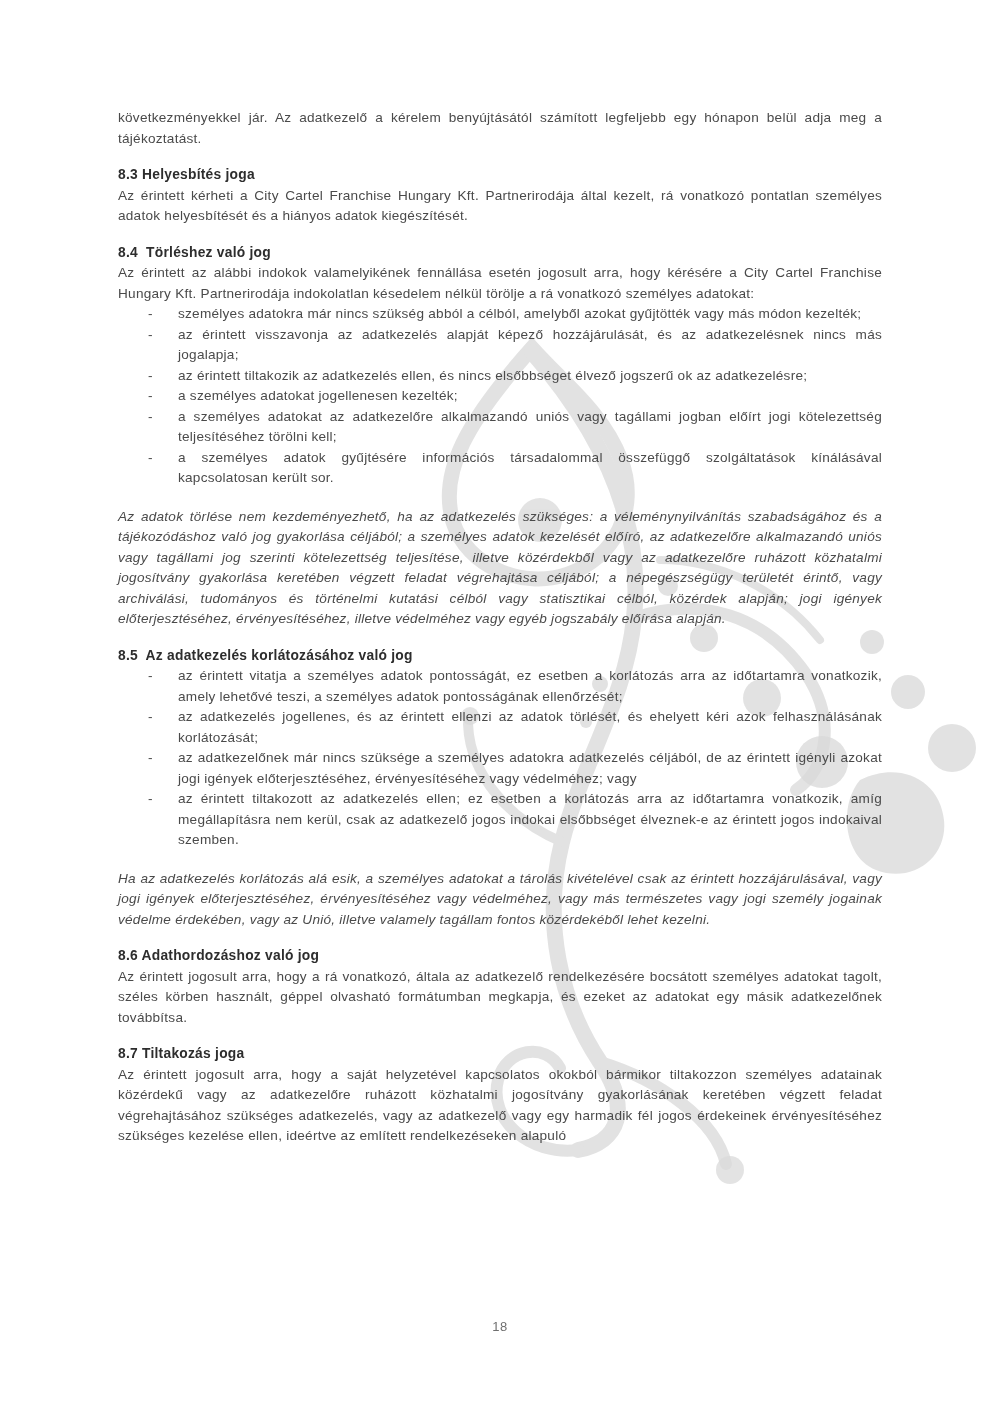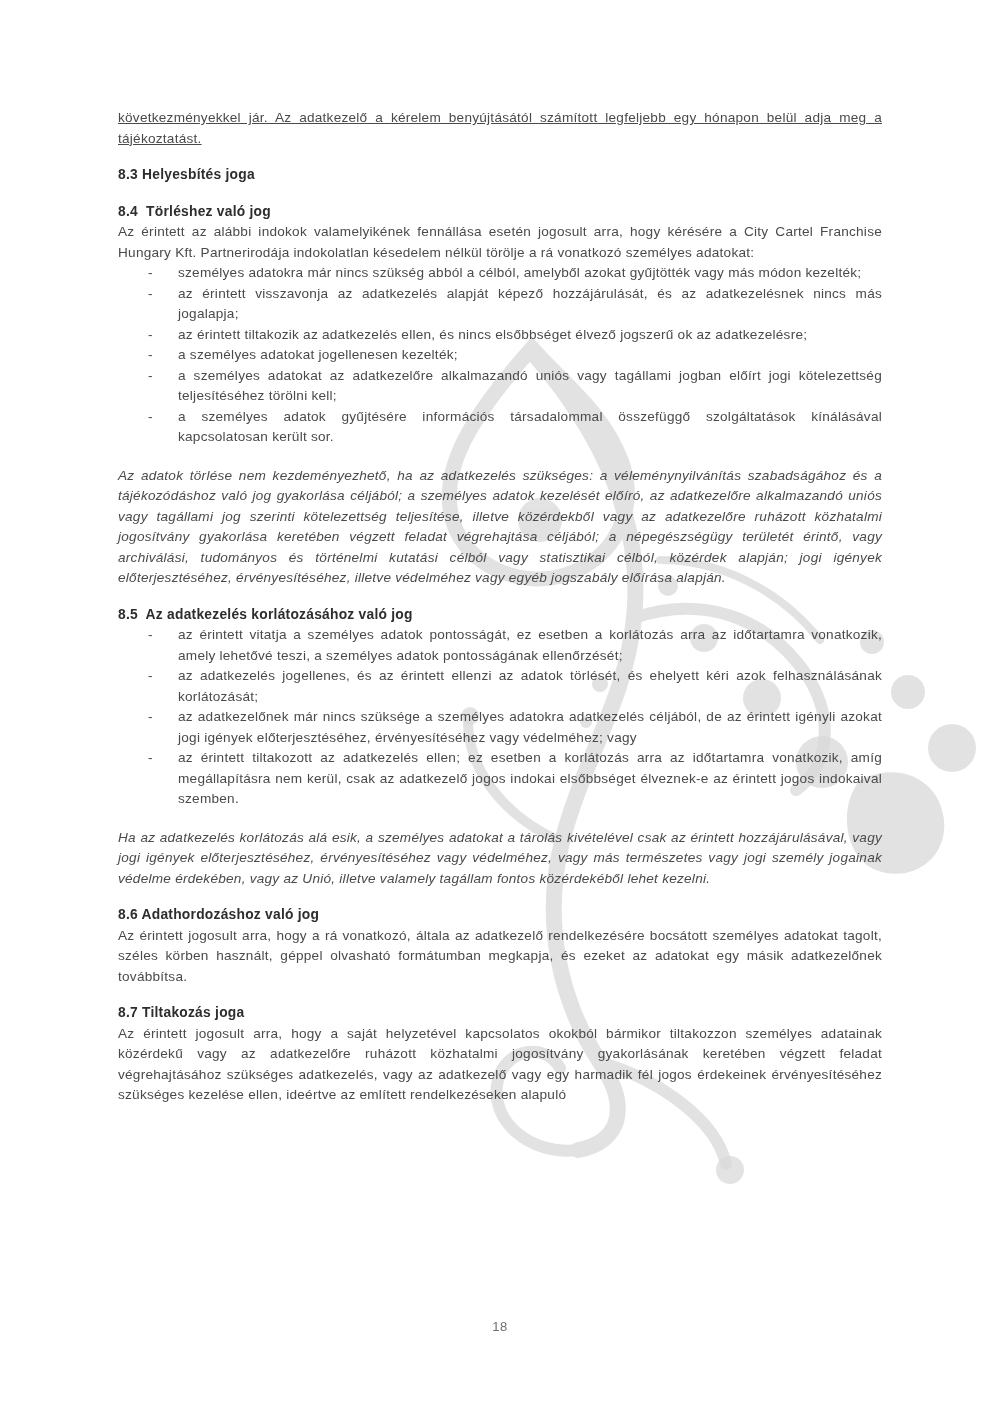--- a/index.html
+++ b/index.html
@@ -17,21 +17,21 @@
     z-index:2;
     padding:108px 118px 0 118px;
     font-size:13.6px;
     line-height:20.5px;
     letter-spacing:0.25px;
   }
   .para{
     margin:0;
     text-align:justify;
   }
-  .intro{margin-bottom:6px;text-decoration:underline;}
+  .intro{margin-bottom:6px;}
   .heading{
     margin:16px 0 0 0;
     font-size:13.8px;
     font-weight:bold;
     color:#2d2d2d;
     text-align:left;
     white-space:pre-wrap;
   }
   .bullets{
     list-style:none;
@@ -98,20 +98,21 @@
       <circle cx="730" cy="1170" r="14"></circle>
       <path d="M 860 780 C 900 760, 940 780, 944 820 C 948 858, 912 884, 876 870 C 844 858, 838 806, 860 780 Z"></path>
     </g>
   </svg>
 
   <div class="content">
 
     <p class="para intro">következményekkel jár. Az adatkezelő a kérelem benyújtásától számított legfeljebb egy hónapon belül adja meg a tájékoztatást.</p>
 
     <h2 class="heading">8.3 Helyesbítés joga</h2>
+    <p class="para">Az érintett kérheti a City Cartel Franchise Hungary Kft. Partnerirodája által kezelt, rá vonatkozó pontatlan személyes adatok helyesbítését és a hiányos adatok kiegészítését.</p>
 
     <h2 class="heading">8.4  Törléshez való jog</h2>
     <p class="para">Az érintett az alábbi indokok valamelyikének fennállása esetén jogosult arra, hogy kérésére a City Cartel Franchise Hungary Kft. Partnerirodája indokolatlan késedelem nélkül törölje a rá vonatkozó személyes adatokat:</p>
     <ul class="bullets">
       <li class="bullet">
         <span class="bm">-</span>
         <span class="bt">személyes adatokra már nincs szükség abból a célból, amelyből azokat gyűjtötték vagy más módon kezelték;</span>
       </li>
       <li class="bullet">
         <span class="bm">-</span>

